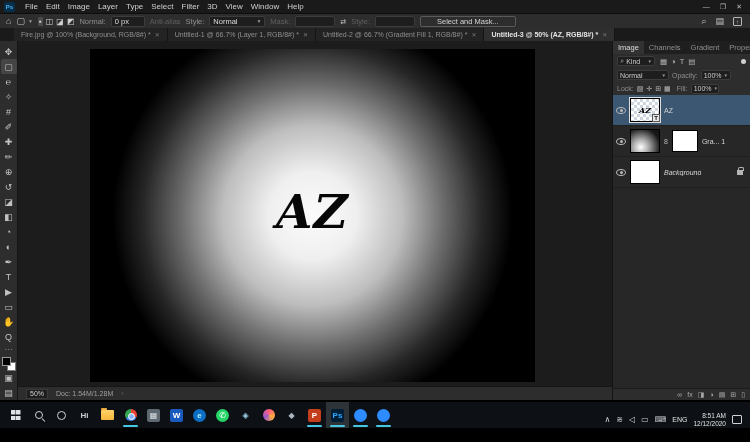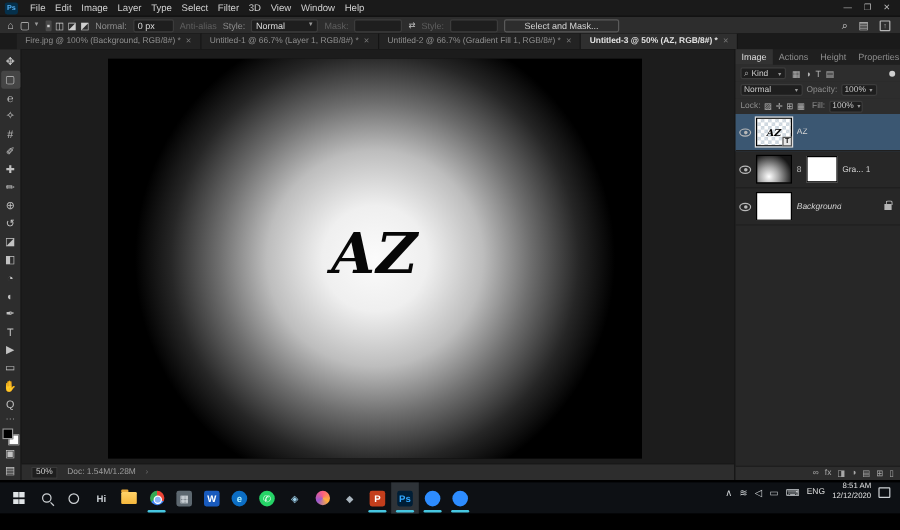--- a/index.html
+++ b/index.html
@@ -92,21 +92,21 @@
   .layer-name { font-size:7px; color:#d5d5d5; white-space:nowrap; overflow:hidden; }
   .layer-name.italic { font-style:italic; }
   .mini-lock { width:6px; height:5px; background:#b5b5b5; position:relative; margin-left:auto; margin-right:4px; flex:0 0 auto; }
   .mini-lock::before { content:""; position:absolute; top:-3px; left:1px; width:4px; height:3px; border:1px solid #b5b5b5; border-bottom:none; border-radius:2px 2px 0 0; }
   .dock-fill { flex:1 1 auto; background:#272727; }
   .dock-bottom { height:12px; background:#2d2d2d; border-top:1px solid #1c1c1c; display:flex; align-items:center; justify-content:flex-end; gap:5px; padding:0 5px; }
   .db-icon { font-size:7px; color:#a8a8a8; }
 
   
   .os-gap { height:2px; background:#000; flex:0 0 auto; }
-  .taskbar { height:26px; background:#0d1014; display:flex; align-items:flex-start; padding:0 4px; gap:0; flex:0 0 auto; }
+  .taskbar { height:26px; background:#0d1014; display:flex; align-items:flex-end; padding:0 4px; gap:0; flex:0 0 auto; }
   .tb-app { width:23px; height:26px; display:flex; align-items:center; justify-content:center; position:relative; flex:0 0 auto; }
   .tb-app.active-slot { background:#2e3338; }
   .tb-app .underline { position:absolute; bottom:1px; left:4px; right:4px; height:2px; background:#46c6e0; border-radius:1px; }
   .tile { width:13px; height:13px; border-radius:2px; display:flex; align-items:center; justify-content:center; font-size:8px; font-weight:bold; }
   .circle { border-radius:50% !important; }
   .icon-start { width:10px; height:10px;
     background-image:linear-gradient(#dfe3e6,#dfe3e6),linear-gradient(#dfe3e6,#dfe3e6),linear-gradient(#dfe3e6,#dfe3e6),linear-gradient(#dfe3e6,#dfe3e6);
     background-size:4.5px 4.5px; background-position:0 0,5.5px 0,0 5.5px,5.5px 5.5px; background-repeat:no-repeat; }
   .icon-search { width:8px; height:8px; border:1.2px solid #cfd3d6; border-radius:50%; position:relative; }
   .icon-search::after { content:""; position:absolute; width:1.2px; height:4px; background:#cfd3d6; left:7px; top:6px; transform:rotate(-45deg); }
@@ -340,25 +340,25 @@
 
     <div class="dock">
       <div class="panel-tabs">
         <div style="display:flex;align-items:stretch;">
 
             <div class="panel-tab active">
               <span>Image</span>
             </div>
 
             <div class="panel-tab">
-              <span>Actions</span>
+              <span>Channels</span>
             </div>
 
             <div class="panel-tab">
-              <span>Height</span>
+              <span>Gradient</span>
             </div>
 
             <div class="panel-tab">
               <span>Properties</span>
             </div>
           </div>
 
       </div>
 
       <div class="panel-row">

